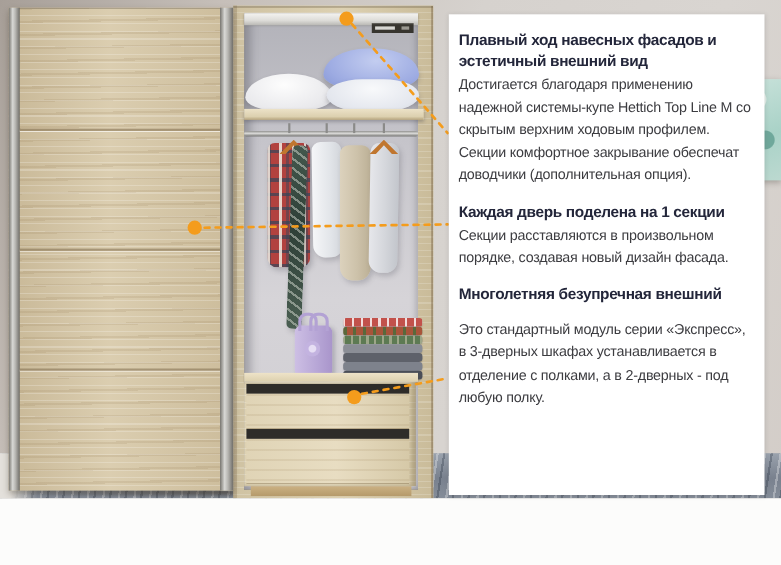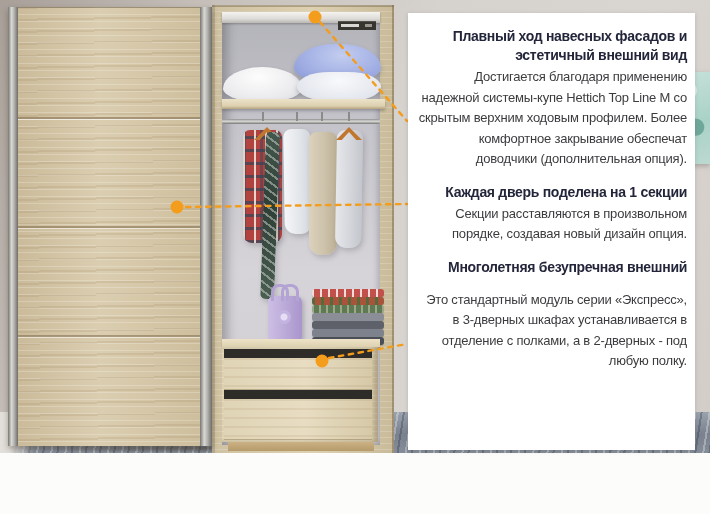--- a/index.html
+++ b/index.html
@@ -132,21 +132,21 @@
   .door-seam{position:absolute;left:10px;width:182px;height:2px;background:rgba(125,106,74,.55);
     box-shadow:0 1px 0 rgba(255,255,255,.55);}
   .seam-1{top:110px;} .seam-2{top:219px;} .seam-3{top:328px;}
 
   
   .callouts{position:absolute;left:0;top:0;width:710px;height:453px;pointer-events:none;}
 
   
   .feature-panel{position:absolute;left:408px;top:13px;width:287px;height:437px;background:#ffffff;
     box-sizing:border-box;padding:14px 8px 0 9px;box-shadow:0 1px 4px rgba(90,90,90,.25);}
-  .feature-block{margin:0 0 13px 0;text-align:right;}
+  .feature-block{margin:0 0 13px 0;}
   .feature-block h3{margin:0 0 2px 0;font-size:14px;line-height:19px;font-weight:bold;
     color:#23263a;letter-spacing:-0.3px;}
   .feature-block p{margin:0;font-size:13px;line-height:20.5px;color:#3c3c40;letter-spacing:-0.2px;}
 </style>
 </head>
 <body>
 
 <div class="stage">
 
   <div class="photo">
@@ -221,25 +221,25 @@
       <line x1="329" y1="358" x2="407" y2="344" stroke-width="2.4" stroke-dasharray="4.5 5.5" stroke-linecap="round" stroke="#f49c1c"></line>
       <circle cx="315" cy="17" r="6.5" fill="#f49c1c"></circle>
       <circle cx="177" cy="207" r="6.5" fill="#f49c1c"></circle>
       <circle cx="322" cy="361" r="6.5" fill="#f49c1c"></circle>
     </svg>
   </div>
 
   <div class="feature-panel">
     <div class="feature-block">
       <h3>Плавный ход навесных фасадов и эстетичный внешний вид</h3>
-      <p>Достигается благодаря применению надежной системы-купе Hettich Top Line M со скрытым верхним ходовым профилем. Более комфортное закрывание обеспечат доводчики (дополнительная опция).</p>
+      <p>Достигается благодаря применению надежной системы-купе Hettich Top Line M со скрытым верхним ходовым профилем. Секции комфортное закрывание обеспечат доводчики (дополнительная опция).</p>
     </div>
     <div class="feature-block">
       <h3>Каждая дверь поделена на 1 секции</h3>
-      <p>Секции расставляются в произвольном порядке, создавая новый дизайн опция.</p>
+      <p>Секции расставляются в произвольном порядке, создавая новый дизайн фасада.</p>
     </div>
     <div class="feature-block">
       <h3>Многолетняя безупречная внешний</h3>
     </div>
     <div class="feature-block">
       <p>Это стандартный модуль серии «Экспресс», в 3-дверных шкафах устанавливается в отделение с полками, а в 2-дверных - под любую полку.</p>
     </div>
   </div>
 
 </div>

